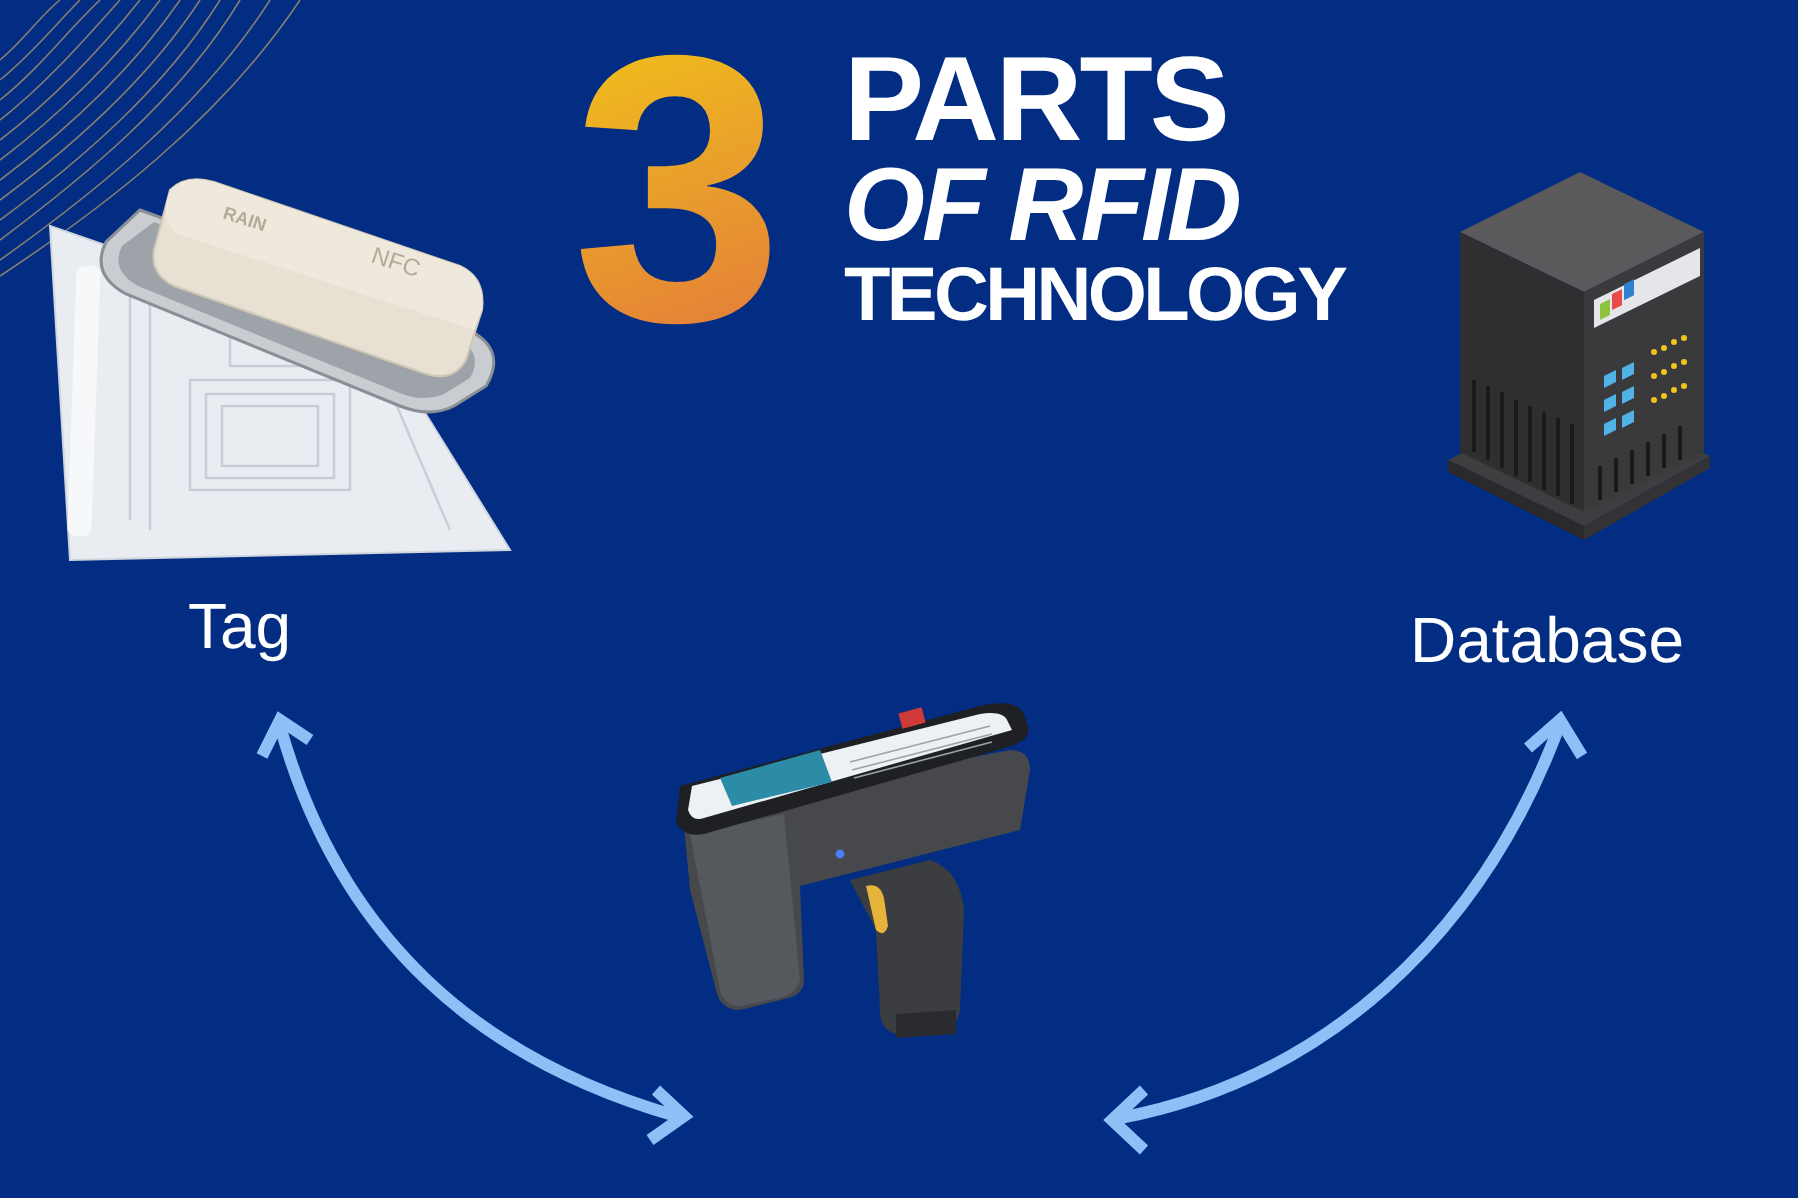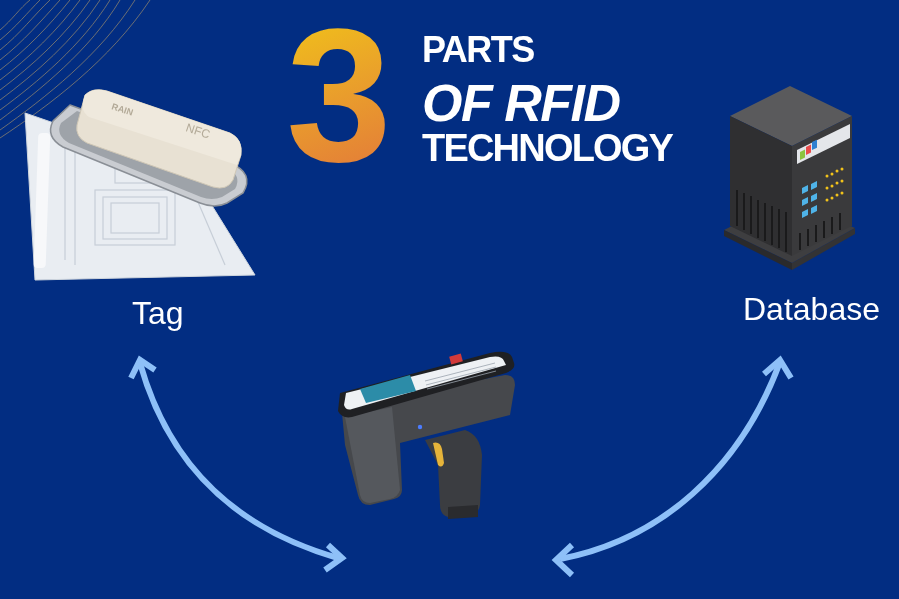--- a/index.html
+++ b/index.html
@@ -3,26 +3,26 @@
 <meta charset="utf-8">
 <style>
   html,body{margin:0;padding:0;}
   body{width:899px;height:599px;overflow:hidden;background:#022d82;font-family:"Liberation Sans",sans-serif;position:relative;}
   .stage{position:absolute;left:0;top:0;width:899px;height:599px;background:#022d82;}
   .abs{position:absolute;}
   .big3{left:286px;top:0px;font-size:190px;font-weight:bold;line-height:190px;letter-spacing:-4px;
         background:linear-gradient(160deg,#f2c816 0%,#eaa22a 45%,#e2743c 100%);
         -webkit-background-clip:text;background-clip:text;color:transparent;}
   .title-line{color:#ffffff;font-weight:bold;letter-spacing:-1.5px;}
-  .t1{left:422px;top:24px;font-size:36px;line-height:52px;text-align:right;}
+  .t1{left:422px;top:24px;font-size:60px;line-height:52px;text-align:right;}
   .t2{left:422px;top:77px;font-size:52px;line-height:52px;font-style:italic;}
   .t3{left:422px;top:128px;font-size:38px;line-height:40px;letter-spacing:-1.8px;}
-  .label{color:#ffffff;font-size:32px;line-height:36px;margin-left:38px;}
+  .label{color:#ffffff;font-size:32px;line-height:36px;}
   .lbl-tag{left:94px;top:295px;}
-  .lbl-db{left:705px;top:291px;}
+  .lbl-db{left:705px;top:302px;}
   .lbl-reader{left:391px;top:542px;}
 </style>
 </head>
 <body>
 
 <div class="stage">
 
   <svg class="abs" style="left:0;top:0" width="170" height="140">
     <g fill="none" stroke="#b49a6a" stroke-width="0.8" opacity="0.75">
       <path d="M0,120 C40,90 90,50 120,0"></path>

